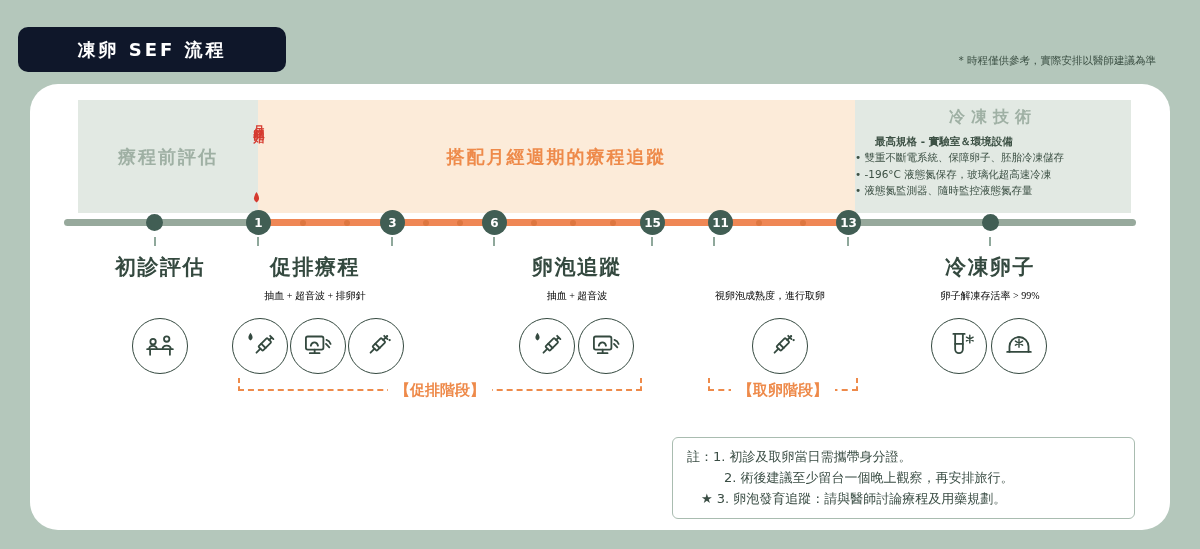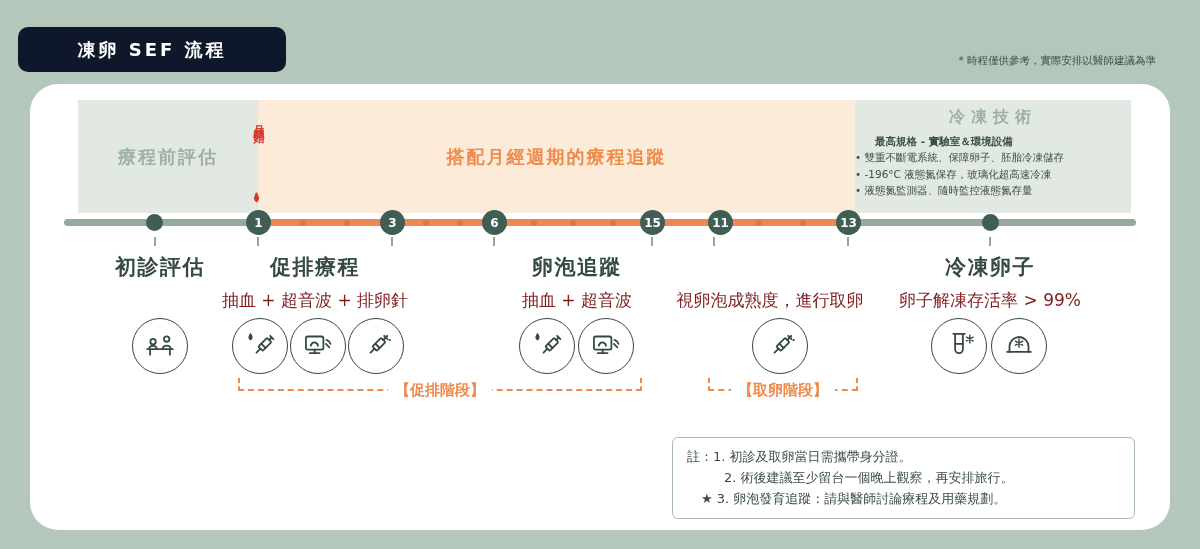--- a/index.html
+++ b/index.html
@@ -32,21 +32,21 @@
   .tl-line-orange { position:absolute; left:258px; top:219px; width:590px; height:7px; background:#ef8755; }
   .end-dot { position:absolute; top:214px; width:17px; height:17px; border-radius:50%; background:#415e54; }
   .day { position:absolute; top:210px; width:25px; height:25px; border-radius:50%; background:#415e54;
          color:#ffffff; font-size:12px; font-weight:bold; display:flex; align-items:center; justify-content:center; }
   .sdot { position:absolute; top:219.5px; width:6px; height:6px; border-radius:50%; background:#dd7640; }
   .tick { position:absolute; top:237px; width:2px; height:9px; background:#8fa89b; }
 
   .stage-title { position:absolute; top:253px; transform:translateX(-50%); white-space:nowrap;
                  color:#34493f; font-size:21px; font-weight:bold; letter-spacing:1.5px; }
   .stage-sub { position:absolute; top:289px; transform:translateX(-50%); white-space:nowrap;
-               color:#7f1d1d; font-size:17px; }
+               color:#000000; font-size:10px;font-family:Liberation Serif, serif; }
 
   .ic { position:absolute; top:318px; width:56px; height:56px; border:1.6px solid #34493f; border-radius:50%;
         background:#ffffff; display:flex; align-items:center; justify-content:center; }
   .ic svg { width:36px; height:36px; }
   .ic path, .ic rect, .ic circle { fill:none; stroke:#34493f; stroke-width:1.4; stroke-linecap:round; stroke-linejoin:round; }
   .ic .fill { fill:#34493f; stroke:none; }
   .ic .thin path { stroke-width:1.1; }
 
   .bracket { position:absolute; top:378px; height:13px;
              border-left:2px dashed #ee8a4a; border-right:2px dashed #ee8a4a; border-bottom:2px dashed #ee8a4a; }

